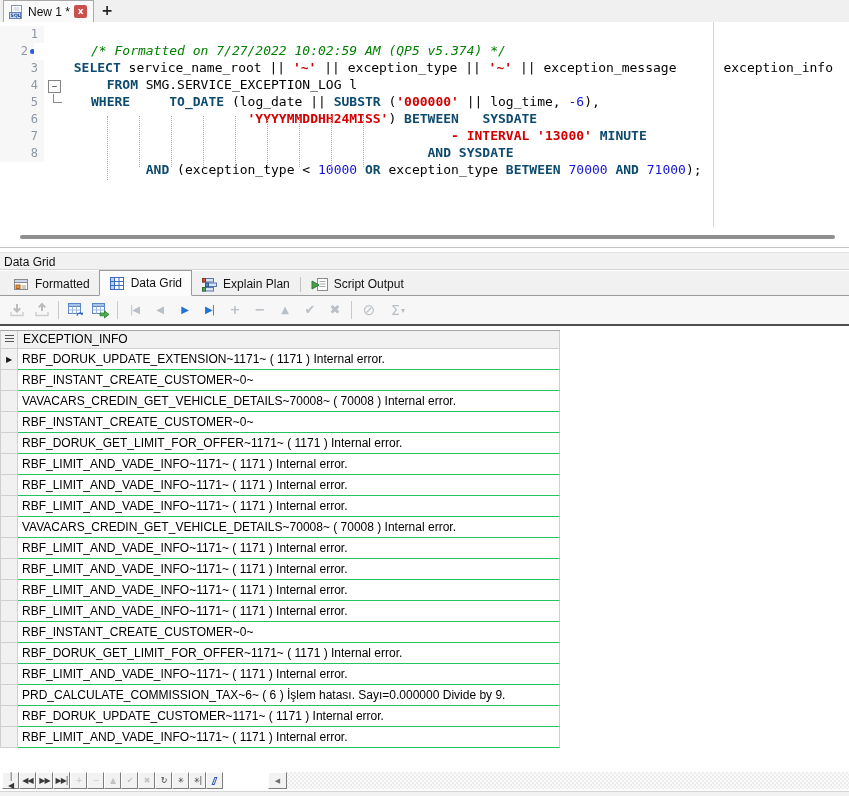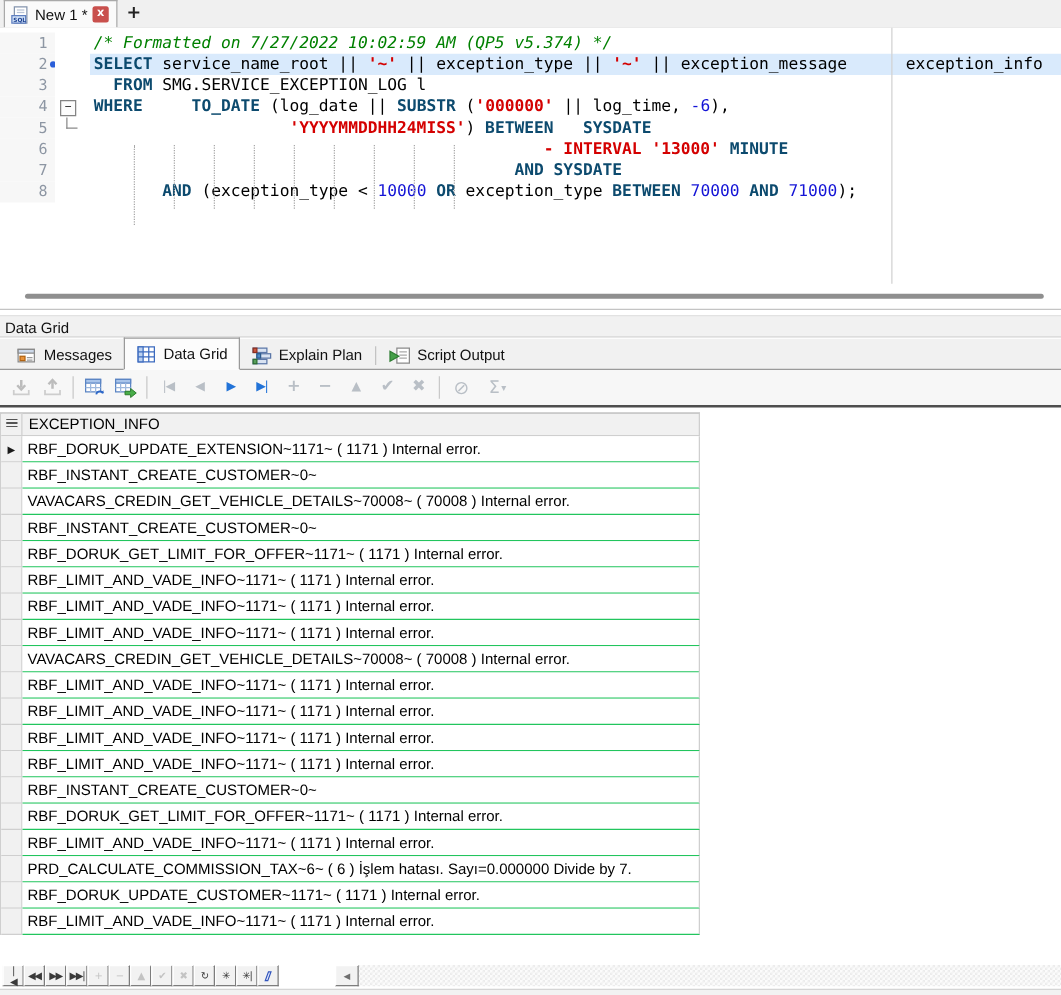--- a/index.html
+++ b/index.html
@@ -23,21 +23,21 @@
   #editor-lines{position:absolute;left:0;top:4px;right:0;}
   .ed-line{display:flex;height:17px;}
   .ln-gut{width:44px;background:#f7f7f7;text-align:right;padding-right:6px;box-sizing:border-box;
           font:12px/17px "DejaVu Sans Mono","Liberation Mono",monospace;color:#8d96a3;position:relative;}
   .ed-dot{position:absolute;right:-1px;top:6px;width:5px;height:5px;border-radius:50%;background:#2b5fd9;}
   .ln-fold{width:28px;position:relative;background:#fff;}
   .fold-box{position:absolute;left:4px;top:3px;width:11px;height:11px;border:1px solid #848484;
             background:#fcfcfc;font:9px/10px "DejaVu Sans Mono",monospace;text-align:center;color:#333;}
   .ln-fold.elbow::before{content:"";position:absolute;left:9px;top:0;width:8px;height:8px;
             border-left:1px solid #8a8a8a;border-bottom:1px solid #8a8a8a;}
-  .ln-code{flex:1;margin:0;font:13px/17px "DejaVu Sans Mono","Liberation Mono",monospace;
+  .ln-code{flex:1;margin:16px;font:13px/17px "DejaVu Sans Mono","Liberation Mono",monospace;
            white-space:pre;padding-left:3px;}
   .ed-line.current .ln-code{background:#d9eafc;}
   .tk-kw{color:#0c4a6e;font-weight:bold;}
   .tk-str{color:#d40000;font-weight:bold;}
   .tk-cmt{color:#008000;font-style:italic;}
   .tk-num{color:#1414d6;}
   .tk-pl{color:#000;}
   #margin-line{position:absolute;left:713px;top:0;height:205px;border-left:1px solid #d2d2d2;}
   .iguide{position:absolute;border-left:1px dotted #a8a8a8;}
   #ed-hscroll{position:absolute;left:20px;top:213px;width:815px;height:4px;background:#8f8f8f;border-radius:2px;}
@@ -181,21 +181,21 @@
 
   <div id="result-tabs">
     <div class="rtab">
       <svg width="17" height="15" viewBox="0 0 17 15">
         <rect x="1.5" y="2.5" width="13" height="10" fill="#ffffff" stroke="#8a8a8a"></rect>
         <rect x="1.5" y="2.5" width="13" height="3" fill="#cdd9ea" stroke="#8a8a8a"></rect>
         <rect x="3" y="8" width="4" height="3.5" fill="#e8923a" stroke="#b06312"></rect>
         <line x1="8.5" y1="9" x2="13" y2="9" stroke="#9a9a9a"></line>
         <line x1="8.5" y1="11" x2="13" y2="11" stroke="#9a9a9a"></line>
       </svg>
-      <span>Messages</span>
+      <span>Formatted</span>
     </div>
     <div class="rtab active">
       <svg width="17" height="15" viewBox="0 0 17 15">
         <rect x="1.5" y="1.5" width="13" height="12" fill="#ffffff" stroke="#3c6bbf"></rect>
         <rect x="1.5" y="1.5" width="4" height="12" fill="#bcd2f0" stroke="#3c6bbf"></rect>
         <line x1="1.5" y1="5.5" x2="14.5" y2="5.5" stroke="#3c6bbf"></line>
         <line x1="1.5" y1="9.5" x2="14.5" y2="9.5" stroke="#3c6bbf"></line>
         <line x1="10" y1="1.5" x2="10" y2="13.5" stroke="#3c6bbf"></line>
       </svg>
       <span>Data Grid</span>
@@ -368,21 +368,21 @@
         <div class="g-row">
           <div class="g-sel"></div>
           <div class="g-cell">RBF_DORUK_GET_LIMIT_FOR_OFFER~1171~ ( 1171 ) Internal error.</div>
         </div>
         <div class="g-row">
           <div class="g-sel"></div>
           <div class="g-cell">RBF_LIMIT_AND_VADE_INFO~1171~ ( 1171 ) Internal error.</div>
         </div>
         <div class="g-row">
           <div class="g-sel"></div>
-          <div class="g-cell">PRD_CALCULATE_COMMISSION_TAX~6~ ( 6 ) İşlem hatası. Sayı=0.000000 Divide by 7.</div>
+          <div class="g-cell">PRD_CALCULATE_COMMISSION_TAX~6~ ( 6 ) İşlem hatası. Sayı=0.000000 Divide by 9.</div>
         </div>
         <div class="g-row">
           <div class="g-sel"></div>
           <div class="g-cell">RBF_DORUK_UPDATE_CUSTOMER~1171~ ( 1171 ) Internal error.</div>
         </div>
         <div class="g-row">
           <div class="g-sel"></div>
           <div class="g-cell">RBF_LIMIT_AND_VADE_INFO~1171~ ( 1171 ) Internal error.</div>
         </div>
       </div>

